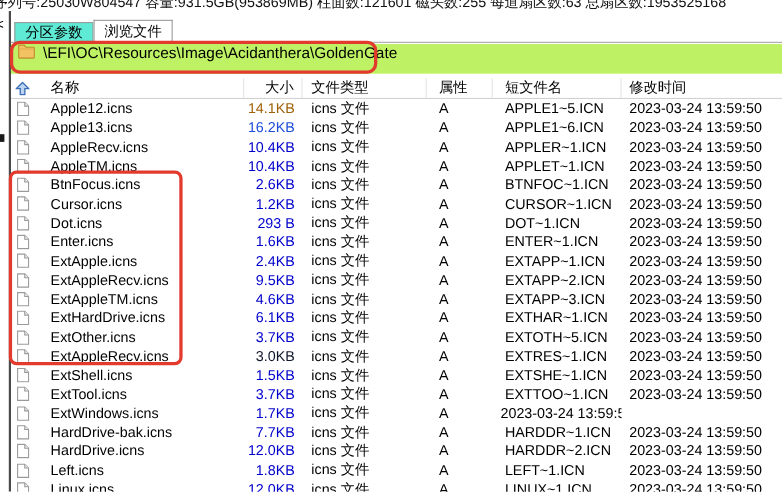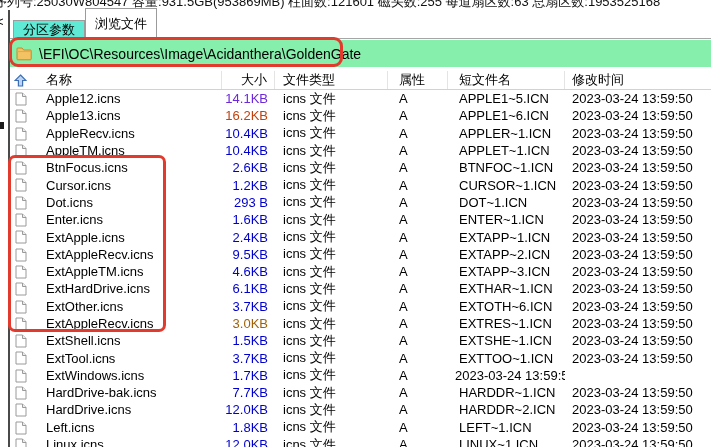--- a/index.html
+++ b/index.html
@@ -22,27 +22,27 @@
   .tree-mark { position:absolute; left:-4px; top:4px; font-size:13px; color:#000; }
   .tree-blob { position:absolute; left:0; top:112px; width:4px; height:7px; background:#1a1a1a; }
 
   
   .tabs { position:absolute; left:13px; top:12px; height:27px; display:flex; align-items:flex-end; z-index:3; }
   .tab {
     font-size:13px; padding:0 9px; display:flex; align-items:center;
     border:1px solid #9b9b9b; background:#5eead4; height:19px; cursor:default;
   }
   .tab.active {
-    background:#fff; height:31px; border-bottom:none; position:relative; z-index:4;
+    background:#fff; height:21px; border-bottom:none; position:relative; z-index:4;
   }
   
   .content-top-line { position:absolute; left:10px; right:0; top:38px; border-top:1px solid #a6a6a6; z-index:2; }
 
   
-  .path-row { position:absolute; left:10px; top:40px; height:27px; right:0; display:flex; align-items:center; background:#86efac; }
+  .path-row { position:absolute; left:10px; top:40px; height:27px; right:0; display:flex; align-items:flex-start; background:#bef264; }
   .path-row .icon-wrap { margin-left:6px; display:inline-flex; }
   .path-text { margin-left:7px; font-size:14px; white-space:nowrap; }
 
   
   .grid-cols { display:grid; grid-template-columns:212px 53px 113px 60px 117px 1fr; }
   .header-row {
     position:absolute; left:10px; right:0; top:71px; height:19px;
     border-bottom:1px solid #d2d2d2; font-size:13px; align-items:center;
   }
   .hcell { position:relative; height:100%; display:flex; align-items:center; border-right:1px solid #e4e4e4; }
@@ -129,21 +129,21 @@
   <div class="row grid-cols">
     <div class="cell c-name">
       <span class="file-ico">
         <svg width="12" height="14" viewBox="0 0 12 14">
           <path d="M1 1 L7.5 1 L11 4.5 L11 13 L1 13 Z" fill="#ffffff" stroke="#9a9a9a" stroke-width="1"></path>
           <path d="M7.5 1 L7.5 4.5 L11 4.5" fill="#ececec" stroke="#9a9a9a" stroke-width="1"></path>
         </svg>
       </span>
       <span>Apple12.icns</span>
     </div>
-    <div class="cell c-size" style="color: #6d28d9;">
+    <div class="cell c-size" style="color: #a16207;">
         <span>14.1KB</span>
       </div>
     <div class="cell c-type">
         <span>icns 文件</span>
       </div>
     <div class="cell c-attr">
         <span>A</span>
       </div>
     <div class="cell c-short">
         <span>APPLE1~5.ICN</span>
@@ -156,21 +156,21 @@
   <div class="row grid-cols">
     <div class="cell c-name">
       <span class="file-ico">
         <svg width="12" height="14" viewBox="0 0 12 14">
           <path d="M1 1 L7.5 1 L11 4.5 L11 13 L1 13 Z" fill="#ffffff" stroke="#9a9a9a" stroke-width="1"></path>
           <path d="M7.5 1 L7.5 4.5 L11 4.5" fill="#ececec" stroke="#9a9a9a" stroke-width="1"></path>
         </svg>
       </span>
       <span>Apple13.icns</span>
     </div>
-    <div class="cell c-size" style="color: #c2410c;">
+    <div class="cell c-size" style="color: #1d4ed8;">
         <span>16.2KB</span>
       </div>
     <div class="cell c-type">
         <span>icns 文件</span>
       </div>
     <div class="cell c-attr">
         <span>A</span>
       </div>
     <div class="cell c-short">
         <span>APPLE1~6.ICN</span>
@@ -463,38 +463,38 @@
     <div class="cell c-size" style="color: rgb(0, 0, 204);">
         <span>3.7KB</span>
       </div>
     <div class="cell c-type">
         <span>icns 文件</span>
       </div>
     <div class="cell c-attr">
         <span>A</span>
       </div>
     <div class="cell c-short">
-        <span>EXTOTH~6.ICN</span>
+        <span>EXTOTH~5.ICN</span>
       </div>
     <div class="cell c-time">
         <span>2023-03-24 13:59:50</span>
       </div>
   </div>
 
   <div class="row grid-cols">
     <div class="cell c-name">
       <span class="file-ico">
         <svg width="12" height="14" viewBox="0 0 12 14">
           <path d="M1 1 L7.5 1 L11 4.5 L11 13 L1 13 Z" fill="#ffffff" stroke="#9a9a9a" stroke-width="1"></path>
           <path d="M7.5 1 L7.5 4.5 L11 4.5" fill="#ececec" stroke="#9a9a9a" stroke-width="1"></path>
         </svg>
       </span>
       <span>ExtAppleRecv.icns</span>
     </div>
-    <div class="cell c-size" style="color: #a16207;">
+    <div class="cell c-size" style="color: #0f172a;">
         <span>3.0KB</span>
       </div>
     <div class="cell c-type">
         <span>icns 文件</span>
       </div>
     <div class="cell c-attr">
         <span>A</span>
       </div>
     <div class="cell c-short">
         <span>EXTRES~1.ICN</span>

